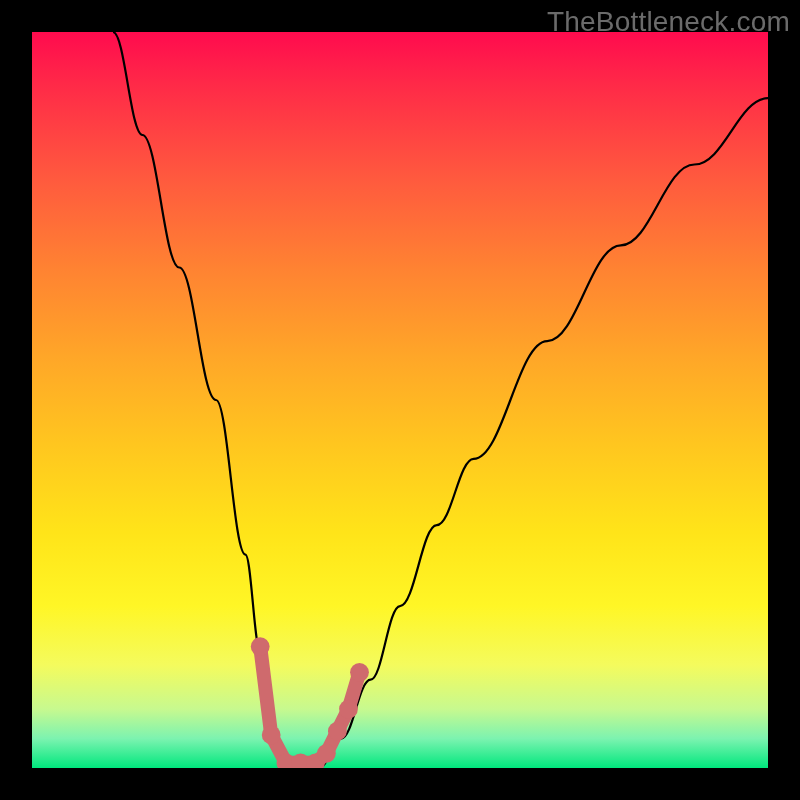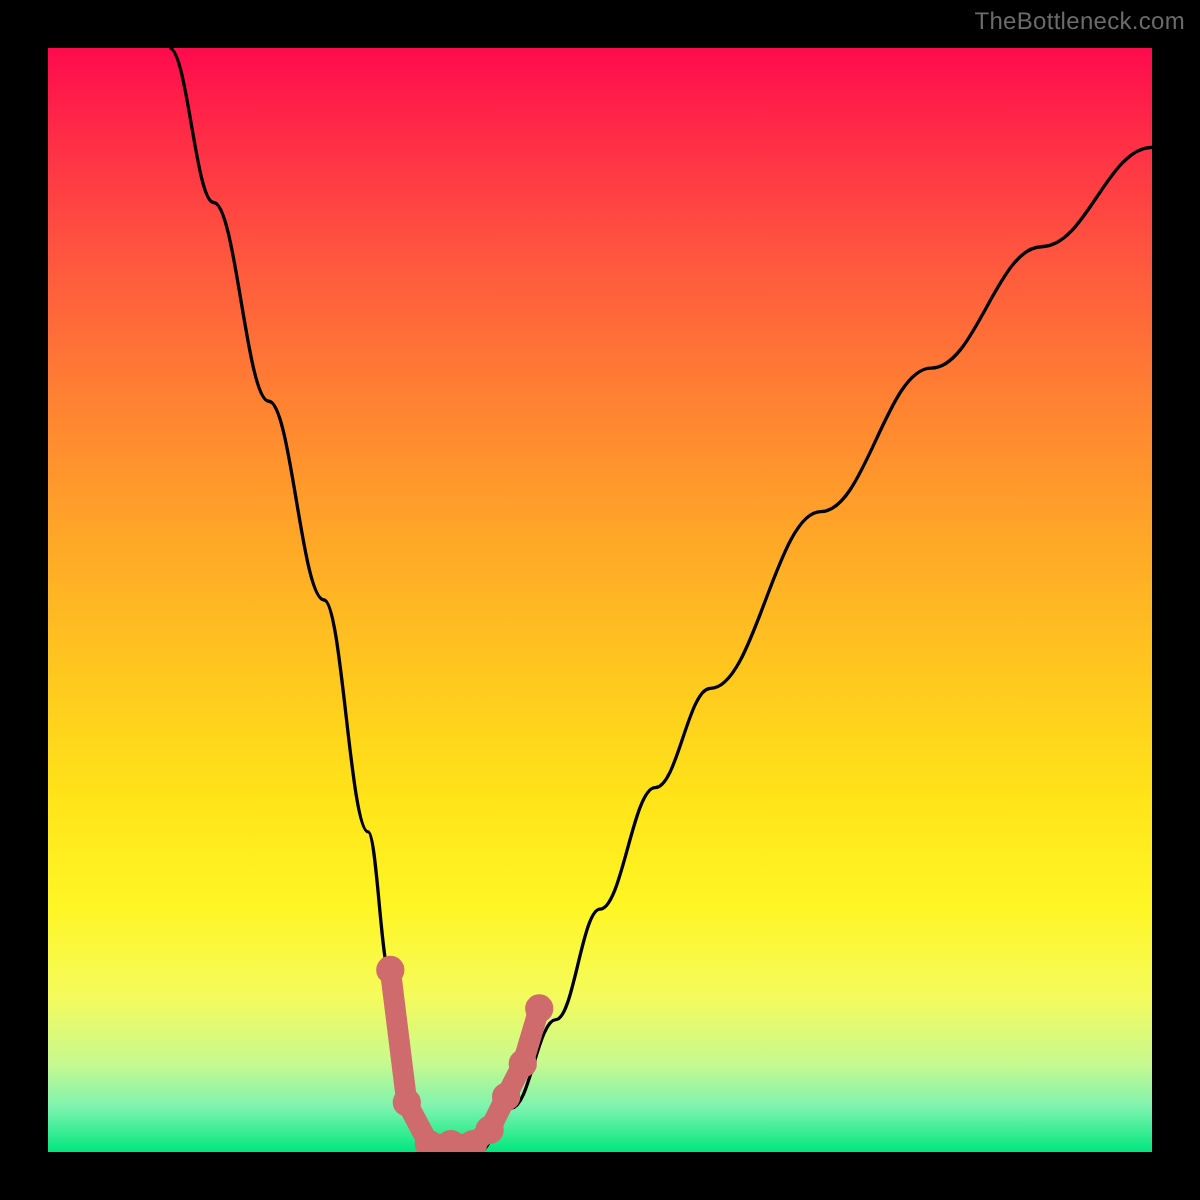--- a/index.html
+++ b/index.html
@@ -31,21 +31,21 @@
       #c7f98f 92%,
       #7cf3b0 96%,
       #00e77d 100%
     );
   }
   .watermark {
     position: absolute;
     top: 6px;
     right: 10px;
     color: #6b6b6b;
-    font-size: 16px;
+    font-size: 28px;
     letter-spacing: 0.2px;
     font-weight: 500;
     user-select: none;
   }
   svg.curve {
     position: absolute;
     left: 0;
     top: 0;
     width: 736px;
     height: 736px;

